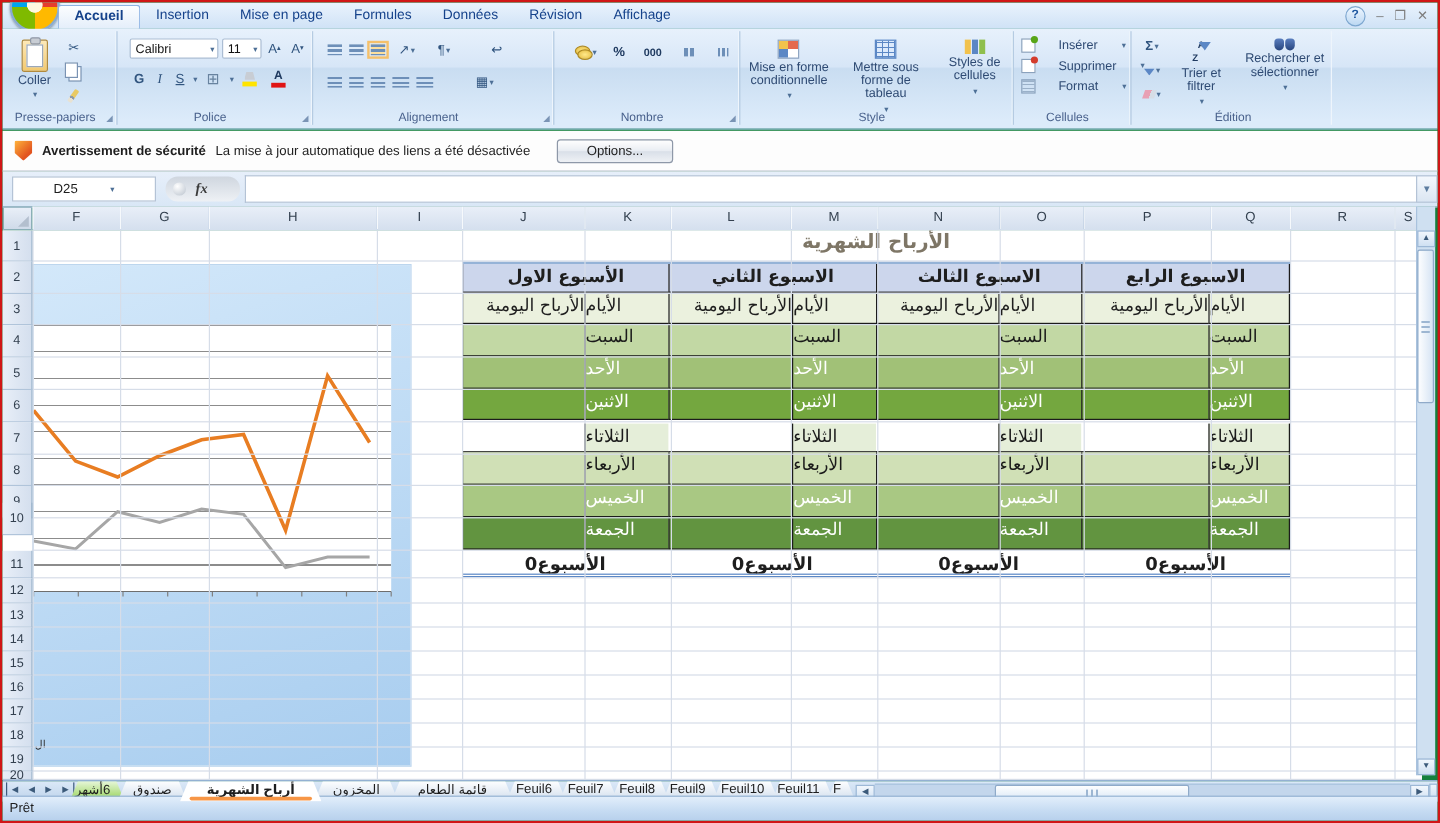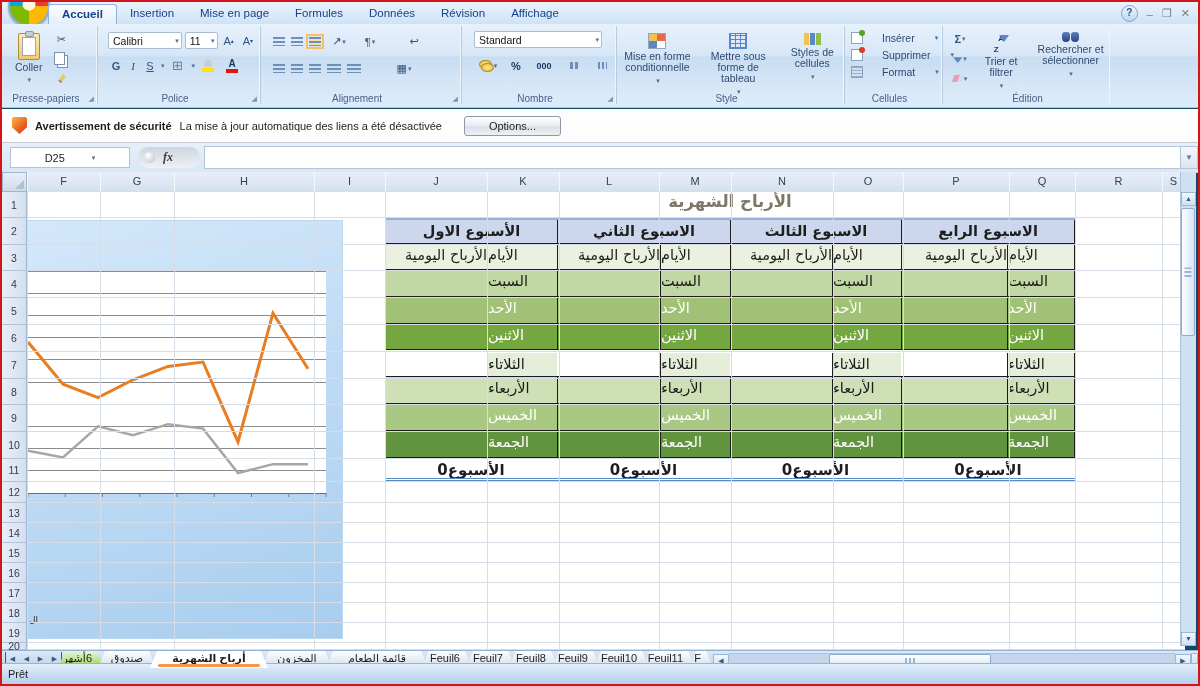--- a/index.html
+++ b/index.html
@@ -1,17 +1,17 @@
 <!DOCTYPE html>
 <html lang="fr"><head>
 <meta charset="utf-8">
 <style>
   html,body{margin:0;padding:0;background:#9db9d6;}
   .screen{position:relative;width:1200px;height:686px;box-sizing:border-box;
-    border:2px solid #d01616;background:#0c4a6e;overflow:hidden;
+    border:2px solid #d01616;background:#15803d;overflow:hidden;
     font-family:"Liberation Sans","DejaVu Sans",sans-serif;font-size:11px;color:#1e1e1e;}
   
   .tabstrip{position:absolute;left:0;top:0;right:0;height:22px;
     background:linear-gradient(#eaf3fd,#cfe2f6);border-bottom:1px solid #a9c6e6;}
   .orb{position:absolute;left:6px;top:-17px;width:38px;height:38px;border-radius:50%;
     border:2px solid #89abd0;box-shadow:0 1px 2px rgba(0,0,0,.35);
     background:radial-gradient(circle at 50% 45%,#fff8e0 0 22%,rgba(255,255,255,0) 24%),
       conic-gradient(#e53e2e 0 90deg,#ffb900 90deg 180deg,#7fba00 180deg 270deg,#00a4ef 270deg 360deg);}
   .rtabs{position:absolute;left:46px;top:2px;display:flex;height:20px;}
   .rtab{padding:3px 13px 0 13px;color:#15428b;font-size:11.5px;cursor:default;}
@@ -256,26 +256,20 @@
         <span class="bars"></span>
         <span class="bars" style="width:14px"></span>
         <span class="bars" style="width:14px"></span>
         <span class="minibtn" style="margin-left:26px">▦<span class="dd">▾</span></span>
       </div>
       <div class="rg-label">Alignement</div>
       <div class="rg-dl">◢</div>
     </div>
 
     <div class="rgroup" style="width:152px">
-      <div style="padding:5px 8px 0 10px;">
-        <span class="sel" style="width:120px">
-            <span>Standard</span>
-            <span class="dd">▾</span>
-          </span>
-      </div>
       <div style="display:flex;gap:8px;padding:8px 4px 0 12px;align-items:center;">
         <span class="minibtn" style="width:22px">
             <span class="ic-coins">
               <i></i>
               <i></i>
             </span>
             <span class="dd">▾</span>
           </span>
         <span class="minibtn" style="width:14px;font-weight:bold;color:#1f3a60">%</span>
         <span class="minibtn" style="width:22px;font-size:9px;font-weight:bold;color:#1f3a60">000</span>
@@ -559,21 +553,21 @@
       <div class="rowh" style="top: 106px; height: 27px;">5</div>
       <div class="hline" style="top: 159px;"></div>
       <div class="rowh" style="top: 133px; height: 27px;">6</div>
       <div class="hline" style="top: 186px;"></div>
       <div class="rowh" style="top: 160px; height: 27px;">7</div>
       <div class="hline" style="top: 212px;"></div>
       <div class="rowh" style="top: 187px; height: 26px;">8</div>
       <div class="hline" style="top: 239px;"></div>
       <div class="rowh" style="top: 213px; height: 27px;">9</div>
       <div class="hline" style="top: 266px;"></div>
-      <div class="rowh" style="top: 240px; height: 27px;">10</div>
+      <div class="rowh" style="top: 227px; height: 27px;">10</div>
       <div class="hline" style="top: 289px;"></div>
       <div class="rowh" style="top: 267px; height: 23px;">11</div>
       <div class="hline" style="top: 310px;"></div>
       <div class="rowh" style="top: 290px; height: 21px;">12</div>
       <div class="hline" style="top: 330px;"></div>
       <div class="rowh" style="top: 311px; height: 20px;">13</div>
       <div class="hline" style="top: 350px;"></div>
       <div class="rowh" style="top: 331px; height: 20px;">14</div>
       <div class="hline" style="top: 370px;"></div>
       <div class="rowh" style="top: 351px; height: 20px;">15</div>

